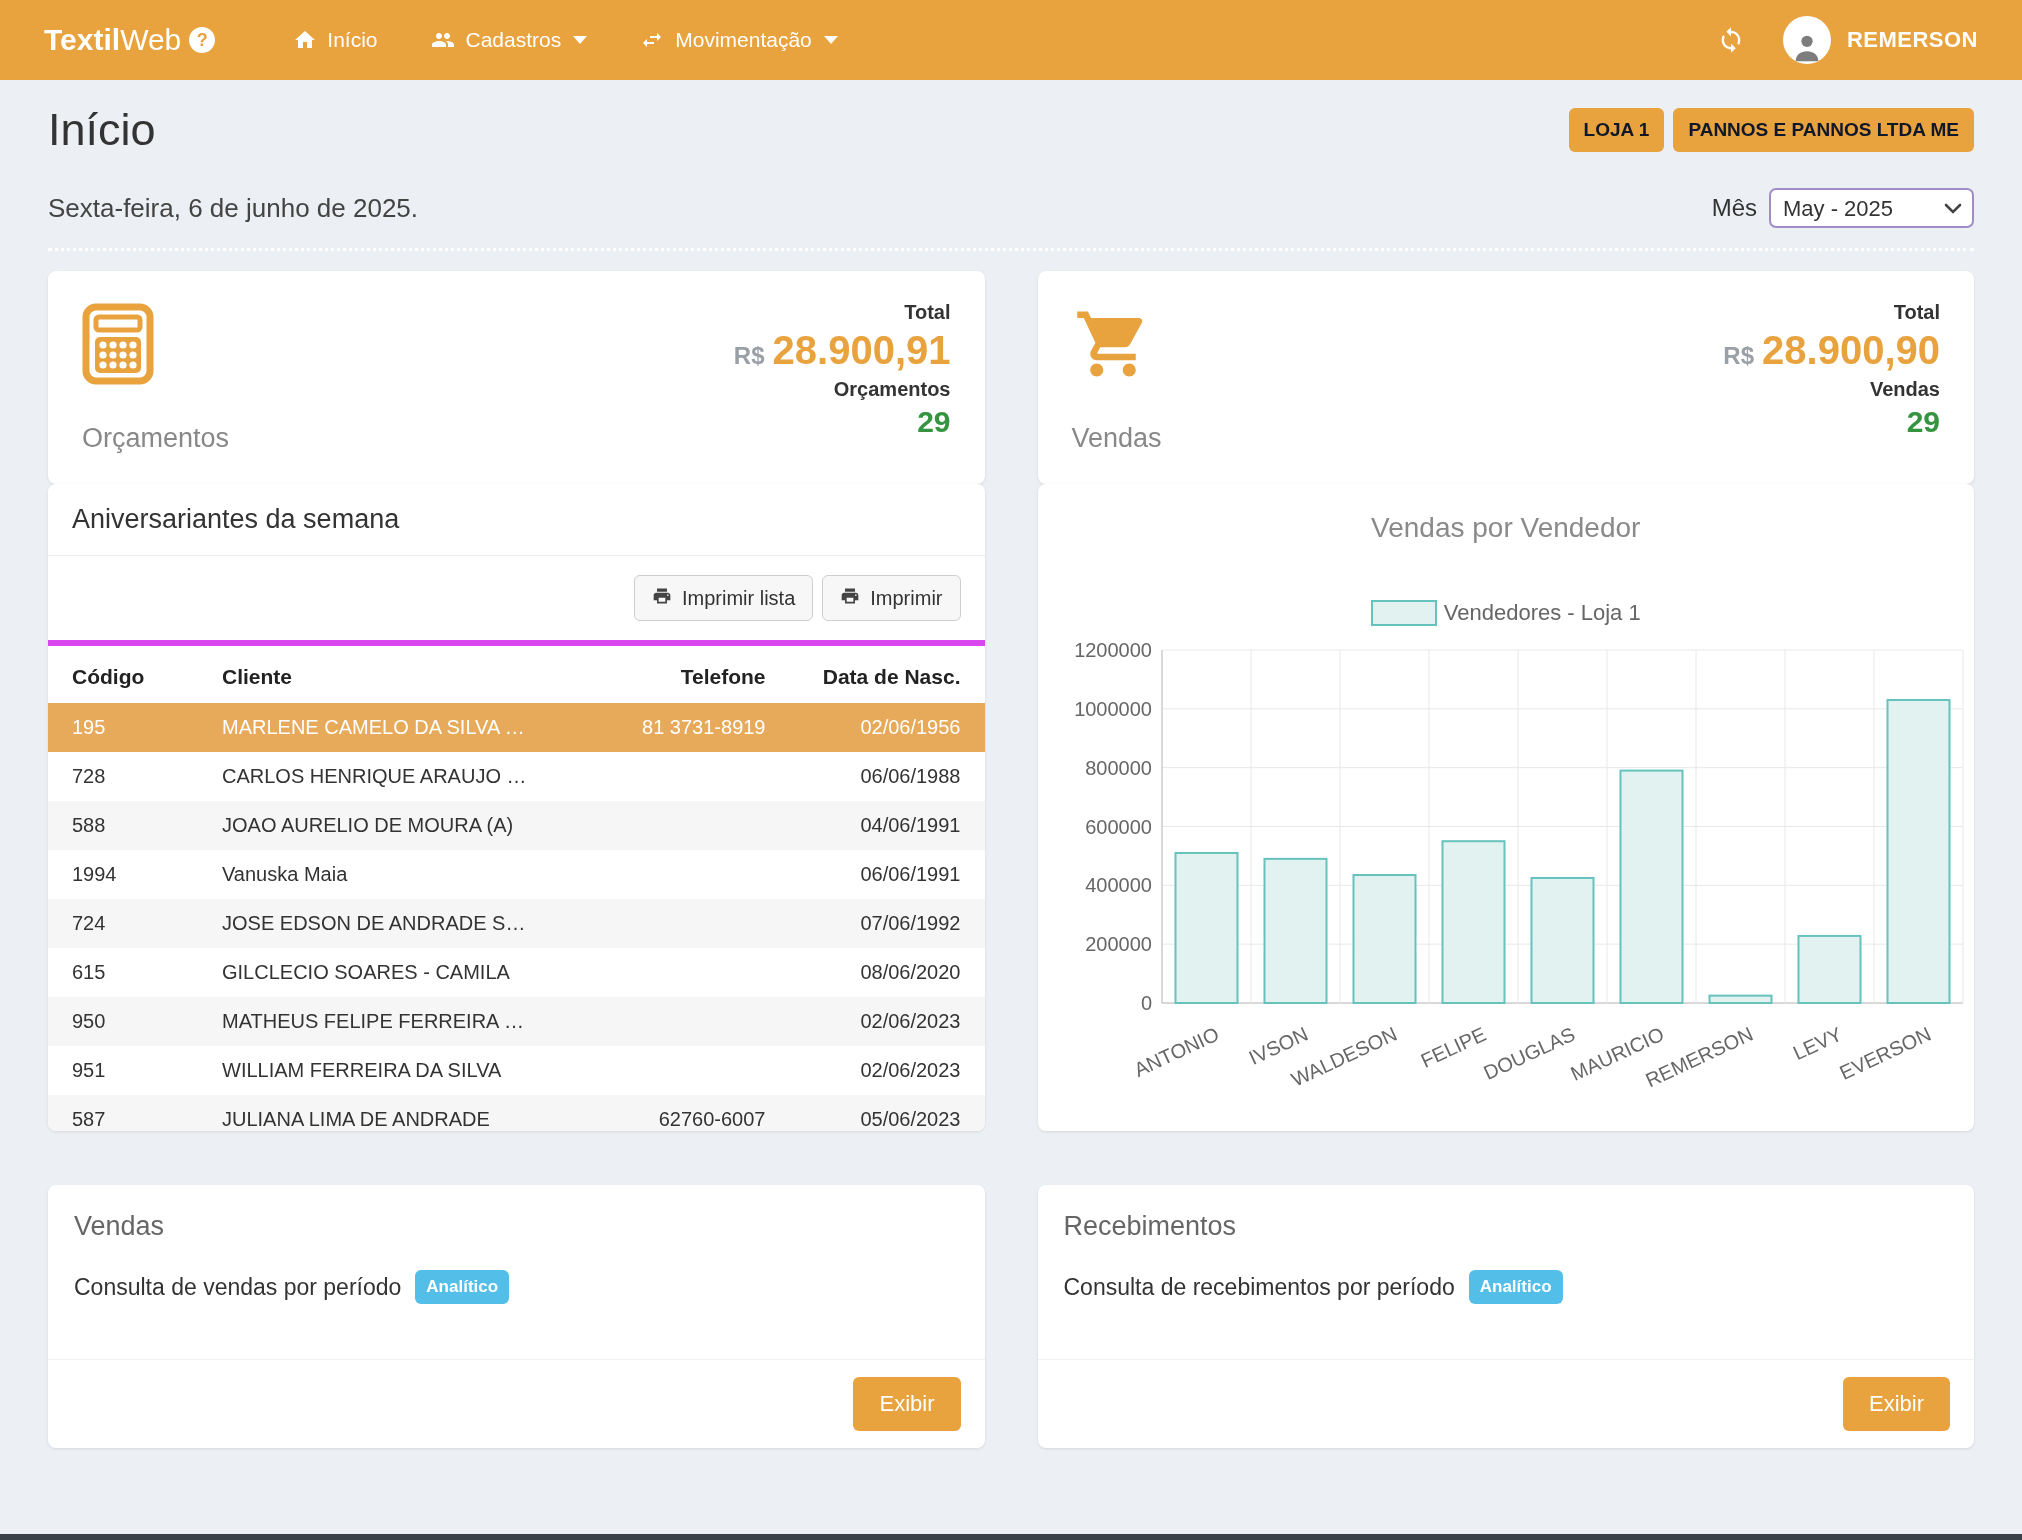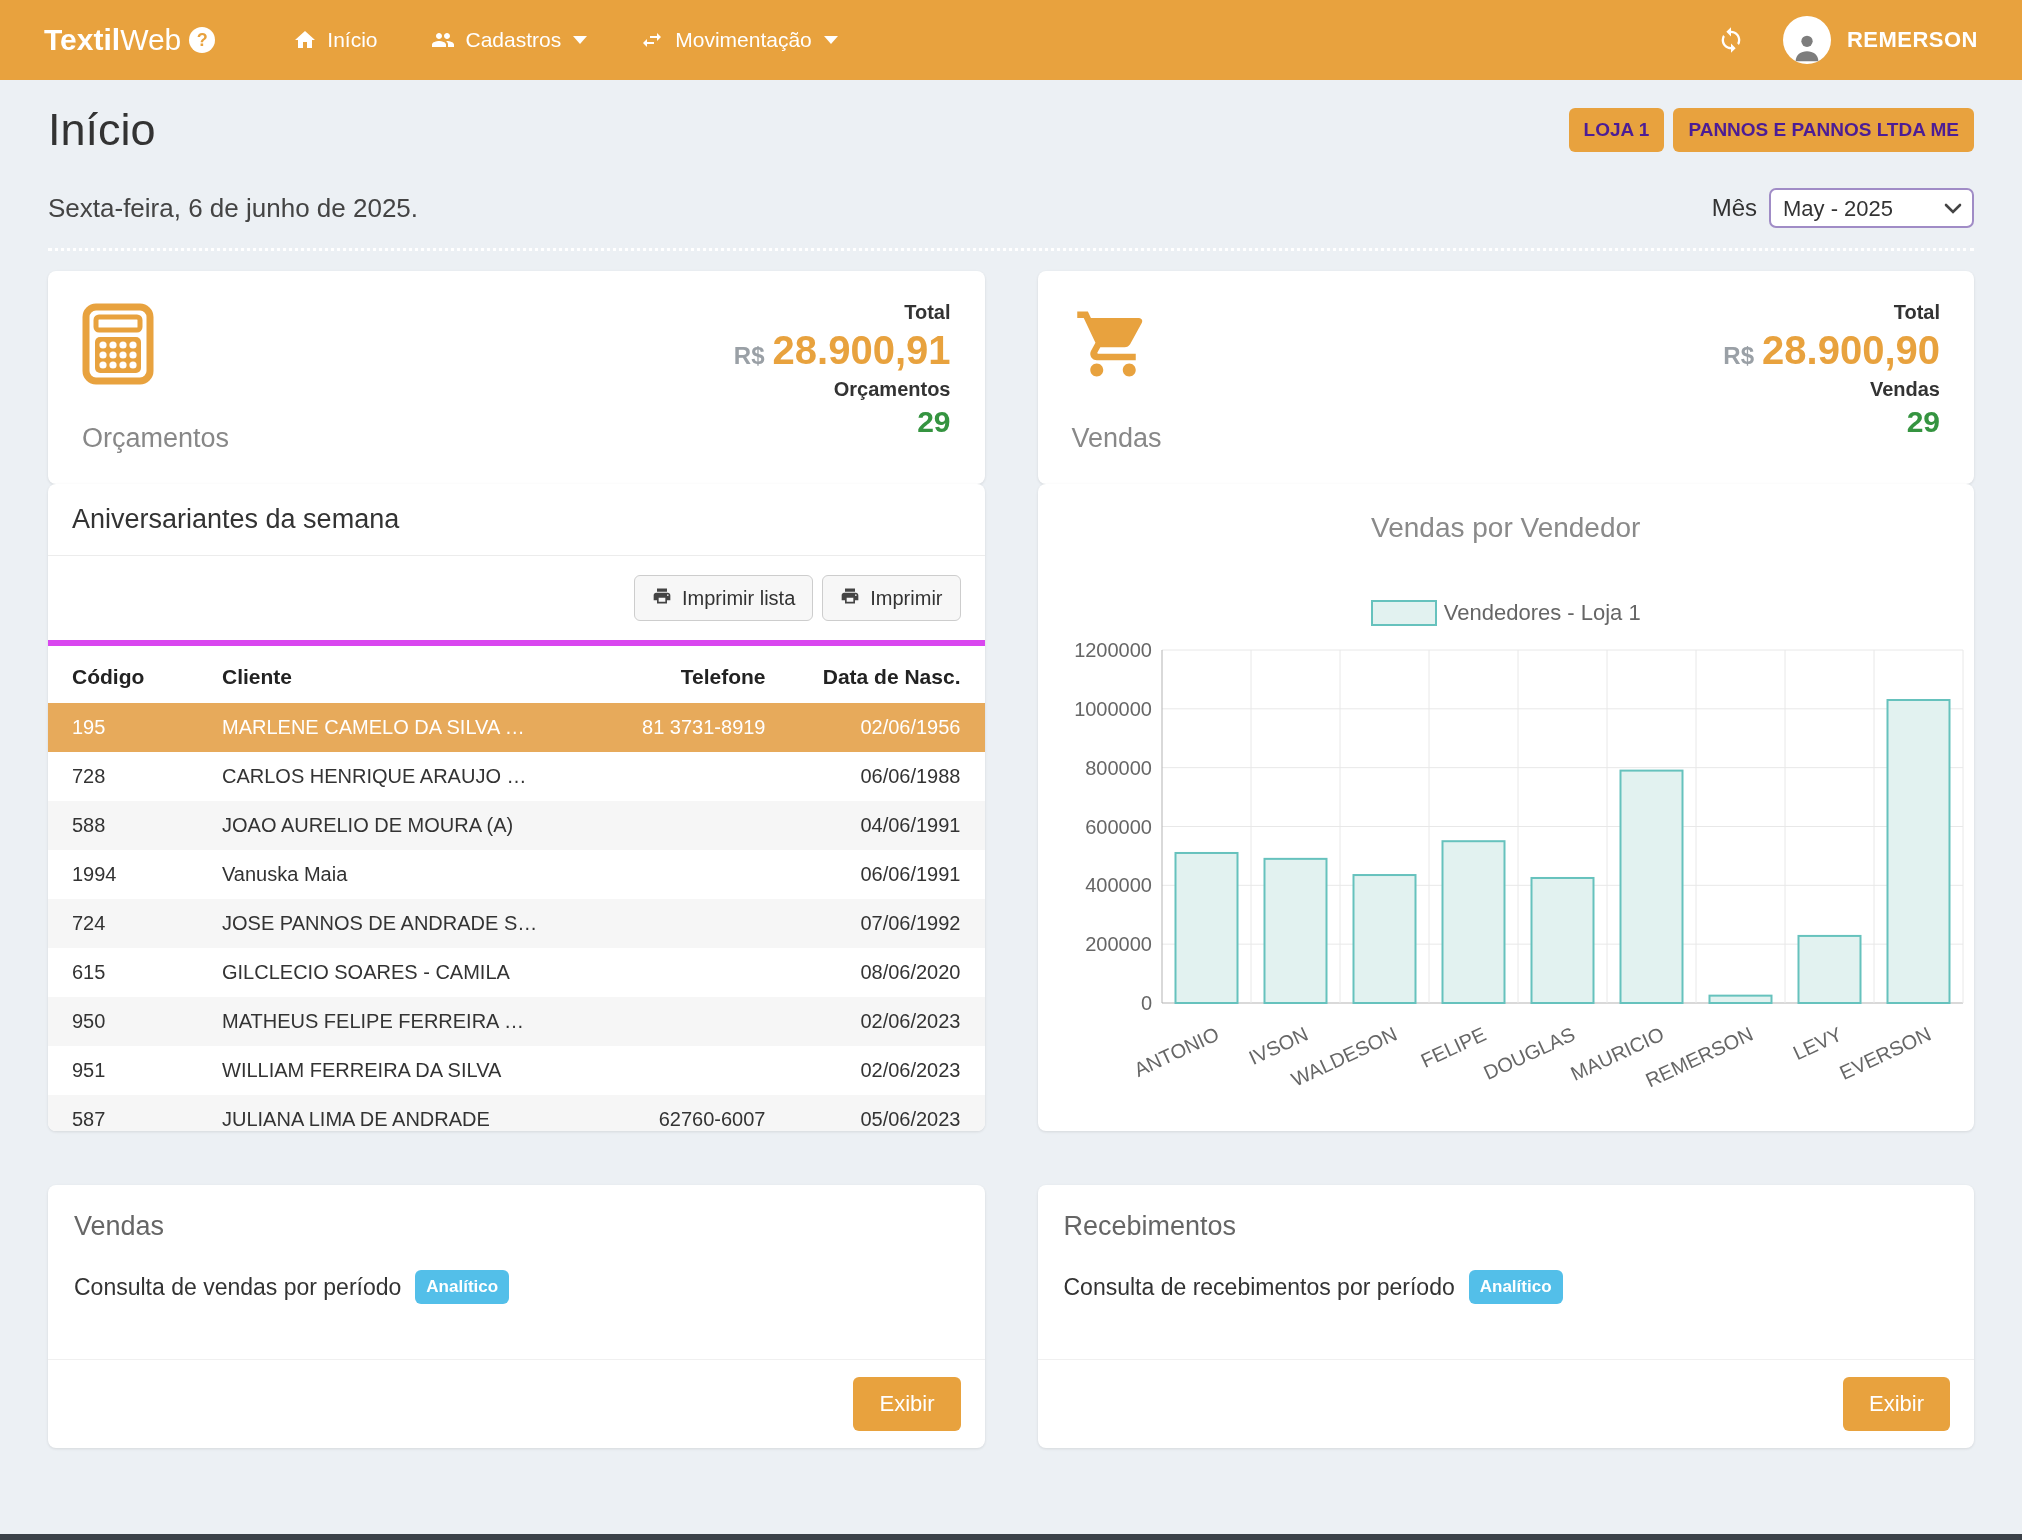--- a/index.html
+++ b/index.html
@@ -22,21 +22,21 @@
   .refresh-btn { cursor:pointer; display:flex; }
   .user-chip { display:flex; align-items:center; gap:16px; cursor:pointer; }
   .avatar { width:48px; height:48px; border-radius:50%; background:#fff; display:flex; align-items:flex-end; justify-content:center; overflow:hidden; }
   .user-name { color:#fff; font-size:22px; font-weight:700; letter-spacing:.5px; }
 
   
   main { padding:0 48px; }
   .title-row { display:flex; justify-content:space-between; align-items:center; margin-top:24px; }
   .page-title { font-size:45px; font-weight:400; color:#333; }
   .badges { display:flex; gap:9px; }
-  .store-badge { background:#E8A23E; color:#4c1d95; font-weight:700; font-size:19px; padding:11px 15px; border-radius:6px; cursor:pointer; white-space:nowrap; }
+  .store-badge { background:#E8A23E; color:#0f172a; font-weight:700; font-size:19px; padding:11px 15px; border-radius:6px; cursor:pointer; white-space:nowrap; }
   .date-row { display:flex; justify-content:space-between; align-items:center; margin-top:32px; }
   .date-text { font-size:26px; color:#444; }
   .month-picker { display:flex; align-items:center; gap:12px; }
   .month-label { font-size:24px; color:#333; }
   .select-wrap { position:relative; }
   .select-wrap select { appearance:none; -webkit-appearance:none; width:205px; height:40px; background:#fff;
     border:2px solid #A08CC6; border-radius:7px; font-size:22px; color:#333; padding:0 44px 0 12px;
     font-family:"Liberation Sans",sans-serif; }
   .select-wrap .chev { position:absolute; right:12px; top:13px; pointer-events:none; }
   .dotted-sep { border-top:3px dotted #fff; margin-top:20px; }
@@ -280,21 +280,21 @@
                 <td>04/06/1991</td>
               </tr>
               <tr>
                 <td>1994</td>
                 <td>Vanuska Maia</td>
                 <td></td>
                 <td>06/06/1991</td>
               </tr>
               <tr>
                 <td>724</td>
-                <td>JOSE PANNOS DE ANDRADE S…</td>
+                <td>JOSE EDSON DE ANDRADE S…</td>
                 <td></td>
                 <td>07/06/1992</td>
               </tr>
               <tr>
                 <td>615</td>
                 <td>GILCLECIO SOARES - CAMILA</td>
                 <td></td>
                 <td>08/06/2020</td>
               </tr>
               <tr>

